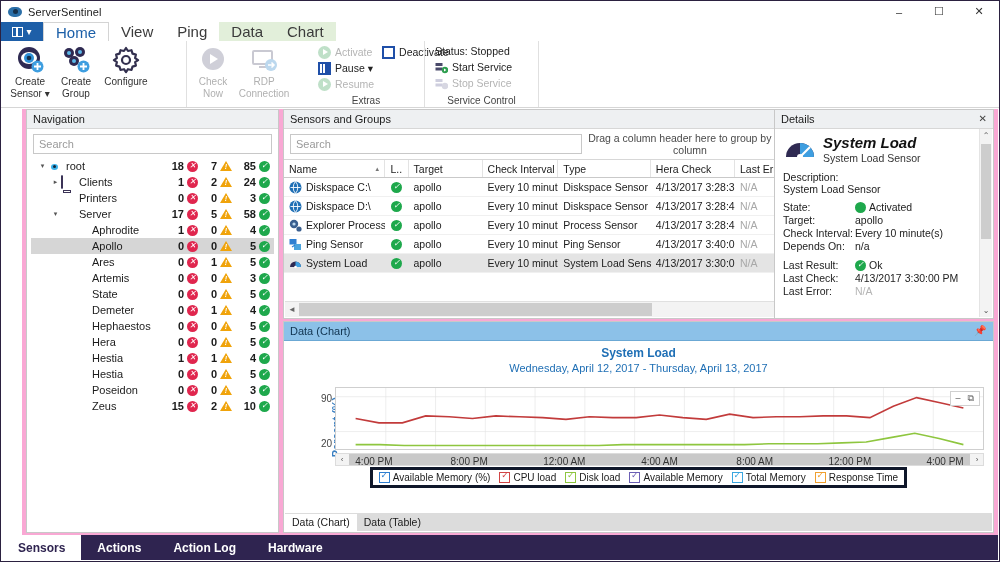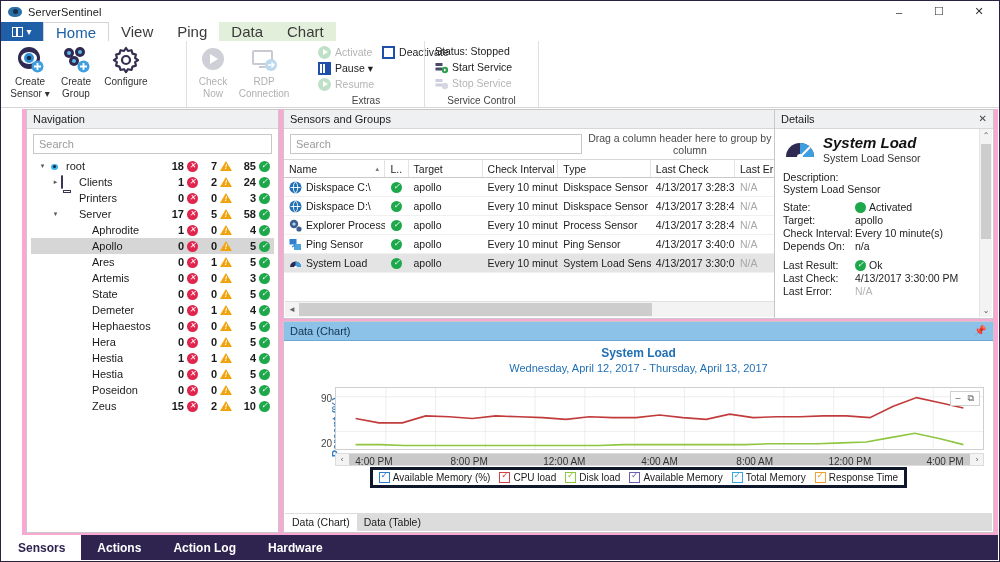--- a/index.html
+++ b/index.html
@@ -656,21 +656,21 @@
       <div class="grid">
         <div class="ghdr">
           <div class="gcell c-name">
             <span>Name</span>
             <span class="sortcaret">▴</span>
           </div>
           <div class="gcell c-l">L..</div>
           <div class="gcell c-target">Target</div>
           <div class="gcell c-int">Check Interval</div>
           <div class="gcell c-type">Type</div>
-          <div class="gcell c-check">Last Check</div>
+          <div class="gcell c-check">Hera Check</div>
           <div class="gcell c-err">Last Error</div>
         </div>
         <div id="sensor-rows">
             <div class="grow">
               <div class="gcell c-name"><span class="sico"><svg viewBox="0 0 13 13" width="13" height="13">
                     <circle cx="6.5" cy="6.5" r="6" fill="#1f6fb5"></circle>
                     <path d="M1.5 6.5h10M6.5 .5a9 9 0 0 1 0 12a9 9 0 0 1 0-12" stroke="#fff" fill="none" stroke-width=".9"></path>
                   </svg></span>Diskspace C:\</div>
               <div class="gcell c-l">
                 <i class="badge b-ok"></i>

